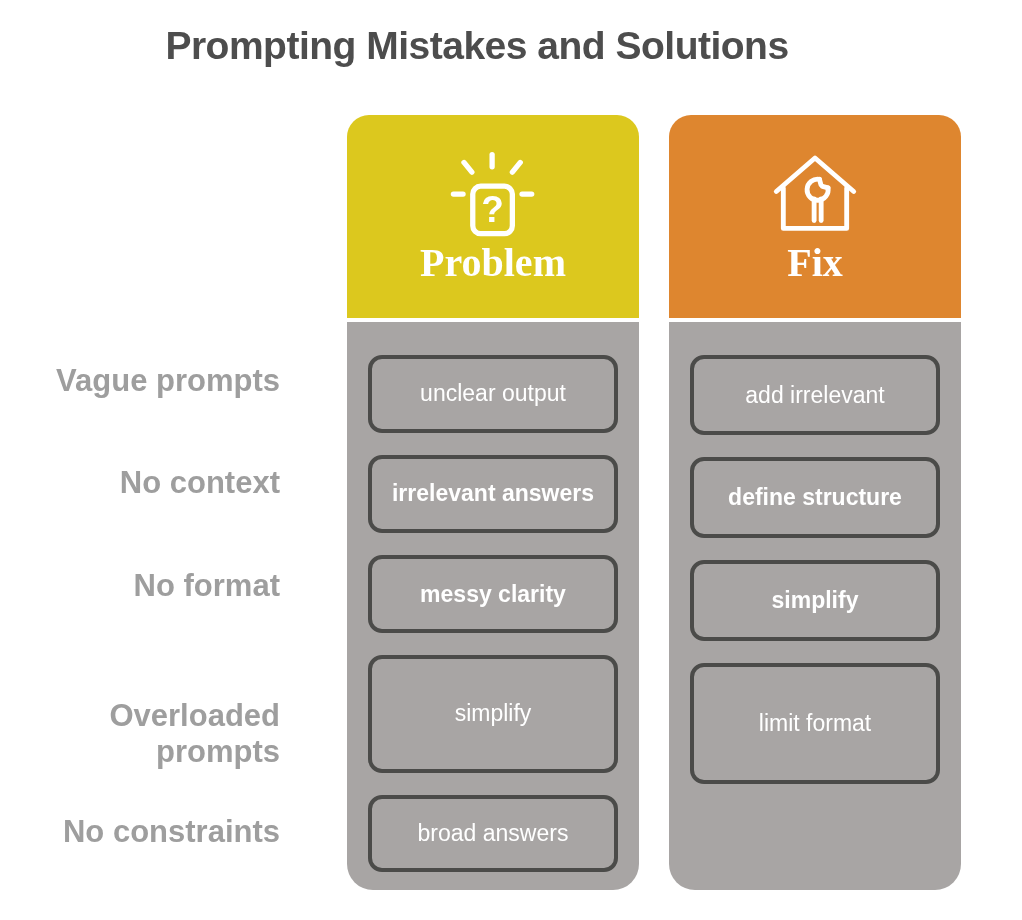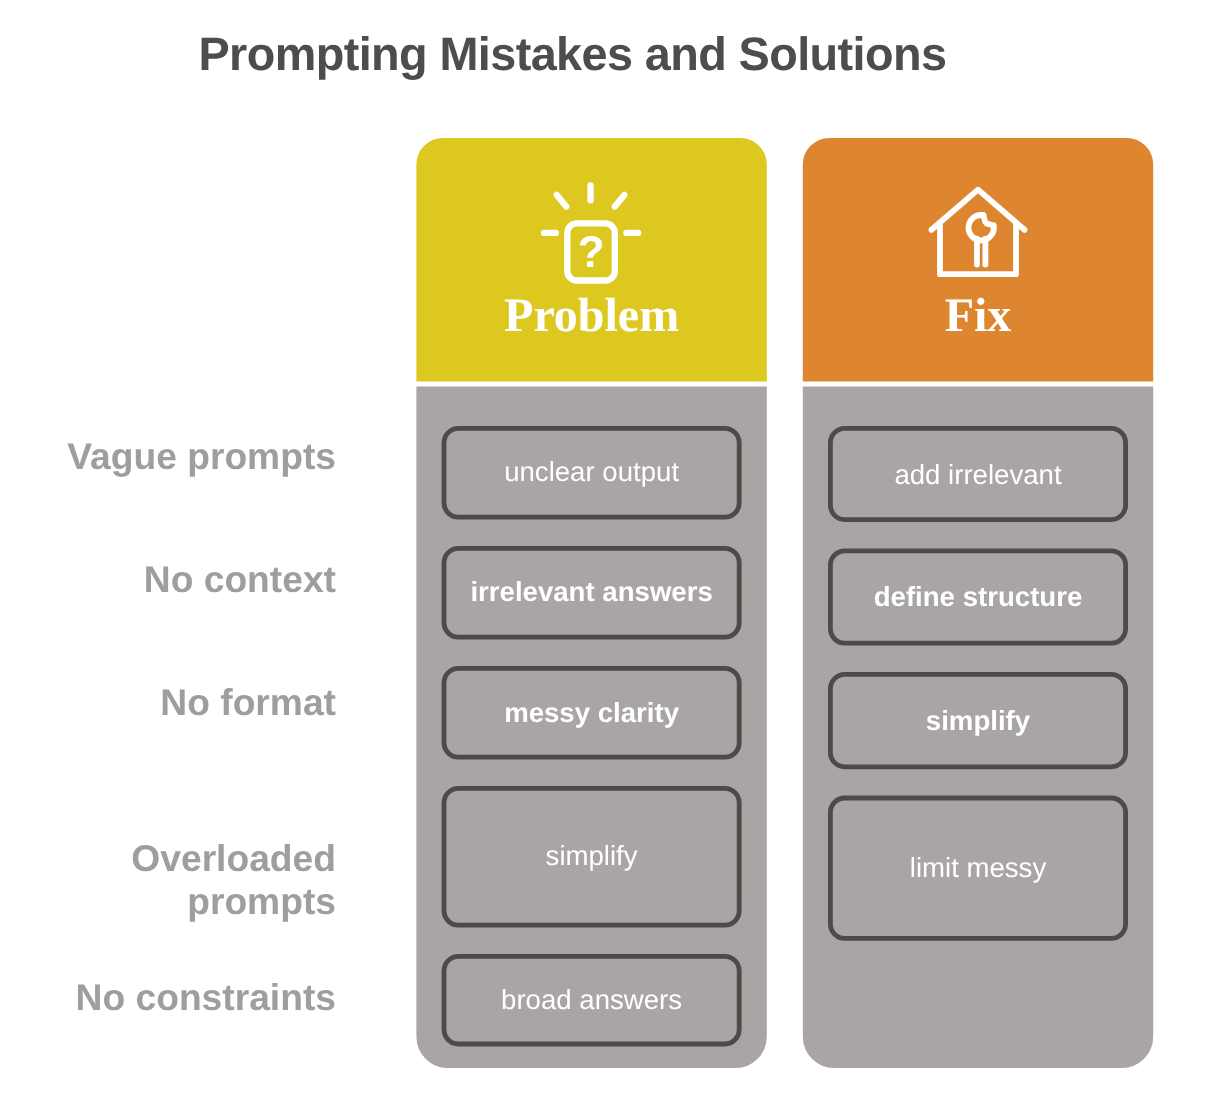--- a/index.html
+++ b/index.html
@@ -138,17 +138,17 @@
         <path d="M 55.1 32.2 L 56.8 38.4"></path>
         <path d="M 49 54.5 L 49 79"></path>
         <path d="M 57 54.5 L 57 79"></path>
       </svg>
       <div class="col-header-label">Fix</div>
     </div>
     <div class="col-panel">
       <div class="cell">add irrelevant</div>
       <div class="cell">define structure</div>
       <div class="cell">simplify</div>
-      <div class="cell">limit messy</div>
+      <div class="cell">limit format</div>
     </div>
   </div>
 
 </div>
 
 </body></html>

